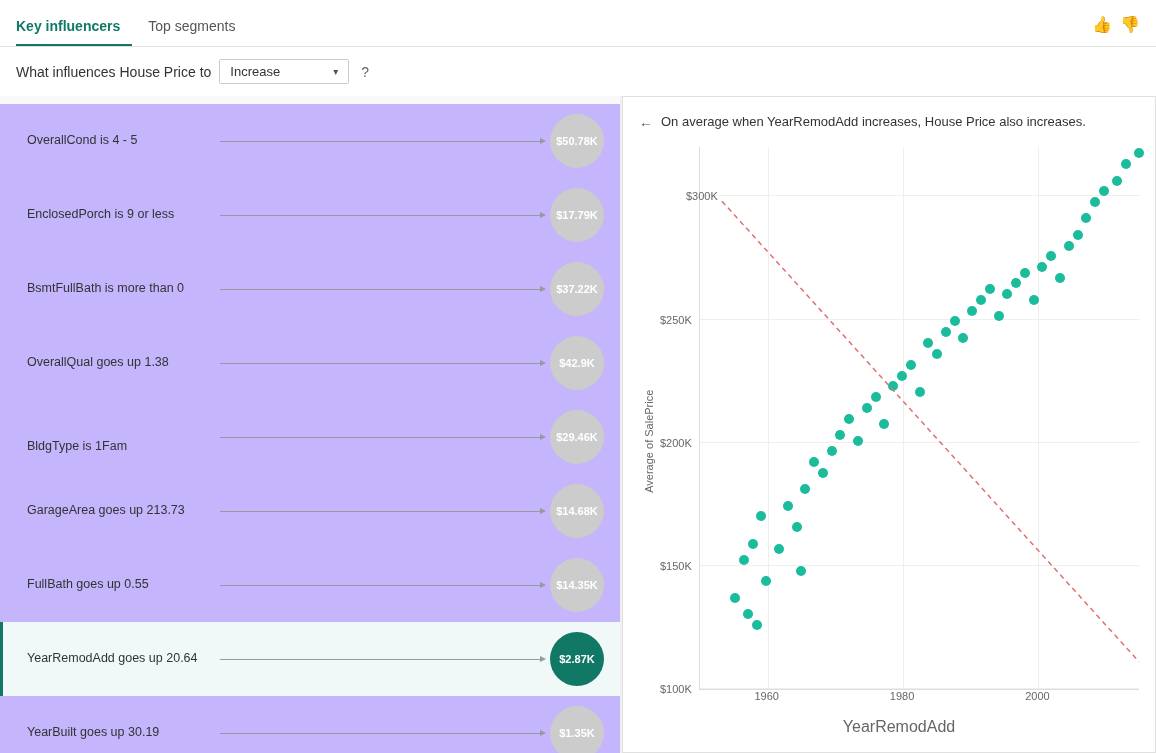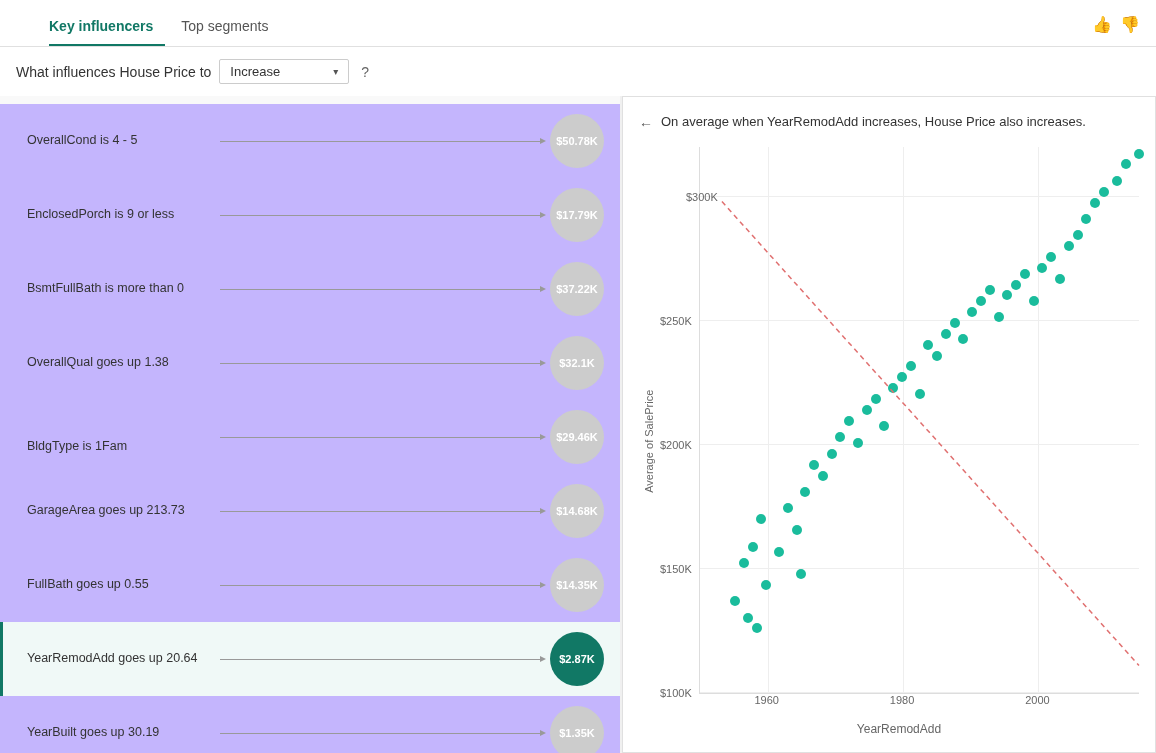--- a/index.html
+++ b/index.html
@@ -3,21 +3,21 @@
   <meta charset="utf-8">
   <style>
     * { box-sizing: border-box; margin: 0; padding: 0; }
     body { font-family: 'Segoe UI', Arial, sans-serif; background: #f0f0f0; font-size: 13px; color: #333; width: 1156px; height: 753px; overflow: hidden; }
 
     .container { display: flex; flex-direction: column; height: 100%; background: #fff; }
 
     
     .tabs { display: flex; align-items: center; padding: 10px 16px 0 16px; border-bottom: 1px solid #e0e0e0; background: #fff; position: relative; }
     .tab { padding: 8px 12px 10px 0; margin-right: 16px; cursor: pointer; font-size: 14px; color: #555; border-bottom: 2px solid transparent; }
-    .tab.active { color: #117865; border-bottom: 2px solid #117865; font-weight: 600; margin-left: 33px; }
+    .tab.active { color: #117865; border-bottom: 2px solid #117865; font-weight: 600; }
     .tab-icons { margin-left: auto; display: flex; gap: 8px; padding-bottom: 8px; }
     .tab-icon { cursor: pointer; color: #555; font-size: 16px; }
 
     
     .toolbar { display: flex; align-items: center; padding: 12px 16px; background: #fff; gap: 8px; }
     .toolbar-label { font-size: 14px; color: #333; }
     .dropdown { display: flex; align-items: center; border: 1px solid #ccc; border-radius: 2px; padding: 4px 10px; background: #fff; cursor: pointer; gap: 6px; min-width: 130px; justify-content: space-between; }
     .dropdown-text { font-size: 13px; color: #333; }
     .dropdown-arrow { font-size: 10px; color: #555; }
     .help-icon { color: #666; font-size: 14px; cursor: pointer; margin-left: 4px; }
@@ -43,21 +43,21 @@
     .chart-description { font-size: 13px; color: #333; line-height: 1.4; flex: 1; }
 
     
     .chart-area { flex: 1; position: relative; display: flex; }
     .y-axis-label { writing-mode: vertical-rl; transform: rotate(180deg); font-size: 11px; color: #666; display: flex; align-items: center; justify-content: center; padding-right: 4px; margin-right: 4px; }
     .chart-inner { flex: 1; position: relative; display: flex; flex-direction: column; }
     .chart-plot { flex: 1; position: relative; border-left: 1px solid #ddd; border-bottom: 1px solid #ddd; }
     .grid-line-h { position: absolute; left: 0; right: 0; height: 1px; background: #eee; }
     .grid-line-v { position: absolute; top: 0; bottom: 0; width: 1px; background: #eee; }
     .y-tick { position: absolute; left: -40px; font-size: 11px; color: #666; transform: translateY(50%); }
-    .x-axis-label { text-align: center; font-size: 12px; color: #666; margin-top: 4px; }
+    .x-axis-label { text-align: center; font-size: 16px; color: #666; margin-top: 4px; }
     .dot { position: absolute; width: 10px; height: 10px; border-radius: 50%; background: #1abc9c; transform: translate(-50%, -50%); }
 
     
     .left-panel::-webkit-scrollbar { width: 6px; }
     .left-panel::-webkit-scrollbar-thumb { background: #ccc; border-radius: 3px; }
   </style>
 </head>
 <body>
 
 <div class="container">
@@ -102,21 +102,21 @@
           <div style="display: flex; align-items: center; flex: 1 1 0%; margin-left: 8px; margin-right: 8px;">
             <div class="line"></div>
           </div>
           <div class="bubble">$37.22K</div>
         </div>
         <div class="influencer-row">
           <div class="influencer-label" style="min-width: 185px; max-width: 185px;">OverallQual goes up 1.38</div>
           <div style="display: flex; align-items: center; flex: 1 1 0%; margin-left: 8px; margin-right: 8px;">
             <div class="line"></div>
           </div>
-          <div class="bubble">$32.1K</div>
+          <div class="bubble">$42.9K</div>
         </div>
         <div class="influencer-row">
           <div class="influencer-label" style="min-width: 185px; max-width: 185px; margin-top: 19px;">BldgType is 1Fam</div>
           <div style="display: flex; align-items: center; flex: 1 1 0%; margin-left: 8px; margin-right: 8px;">
             <div class="line"></div>
           </div>
           <div class="bubble">$29.46K</div>
         </div>
         <div class="influencer-row">
           <div class="influencer-label" style="min-width: 185px; max-width: 185px;">GarageArea goes up 213.73</div>

